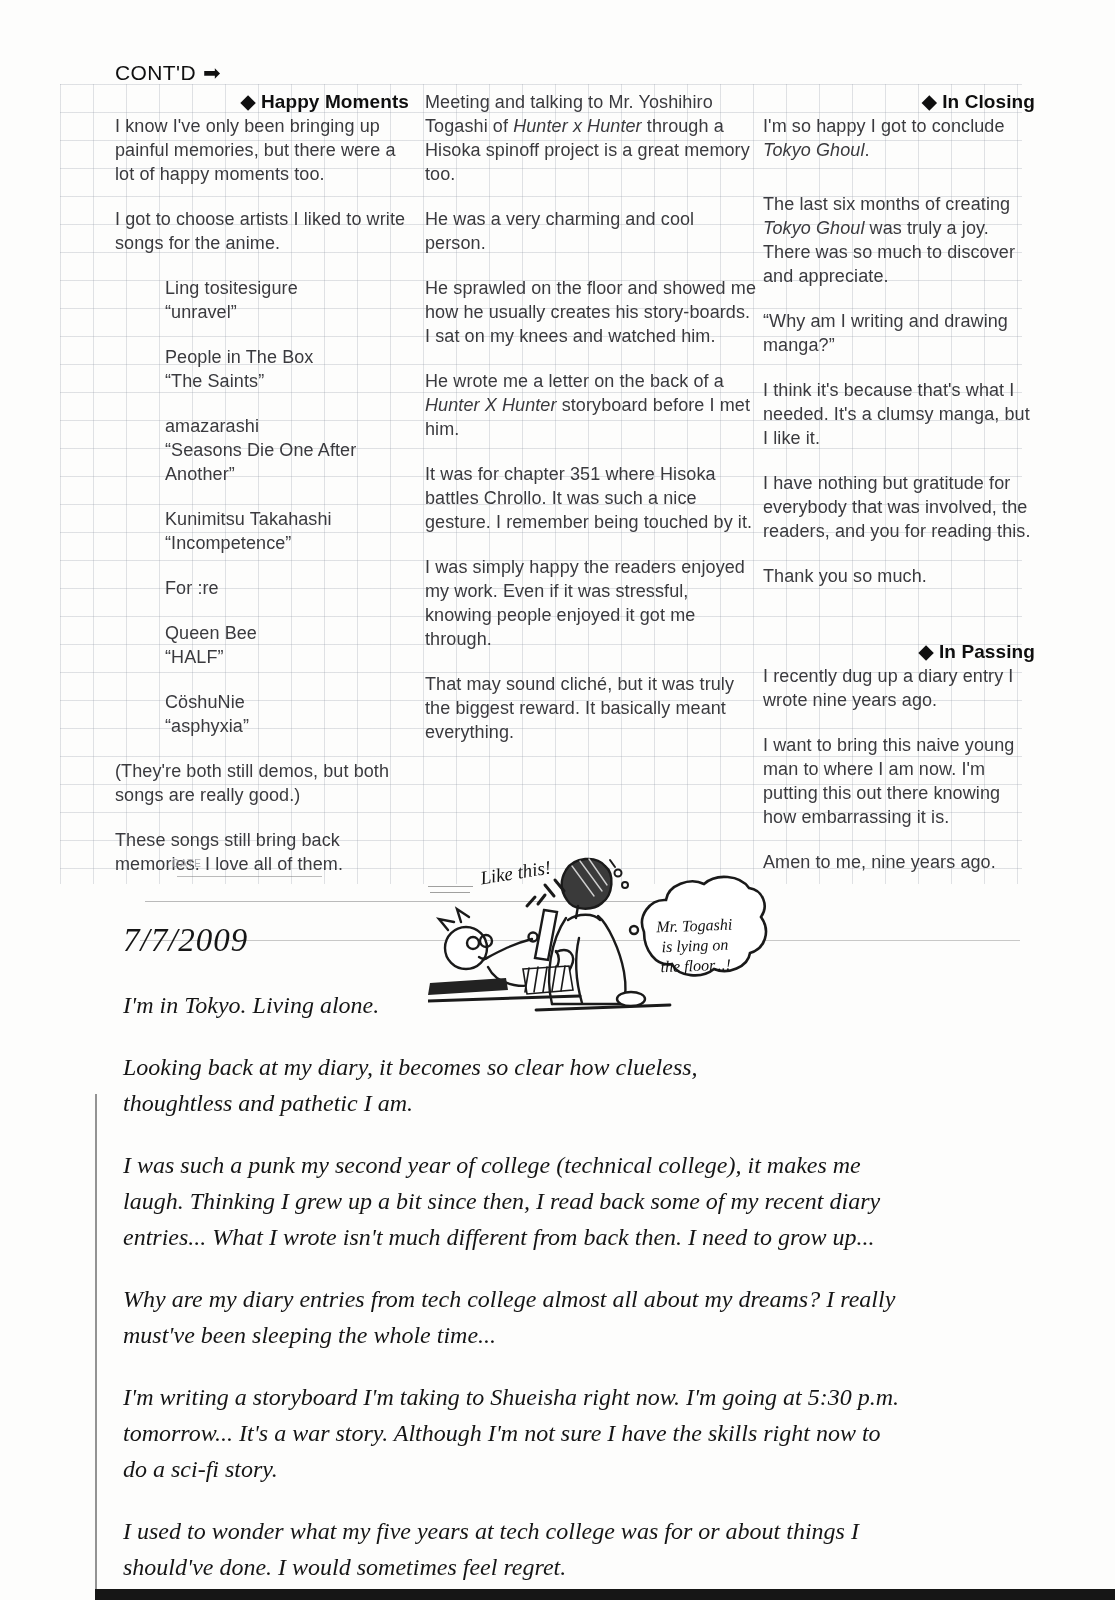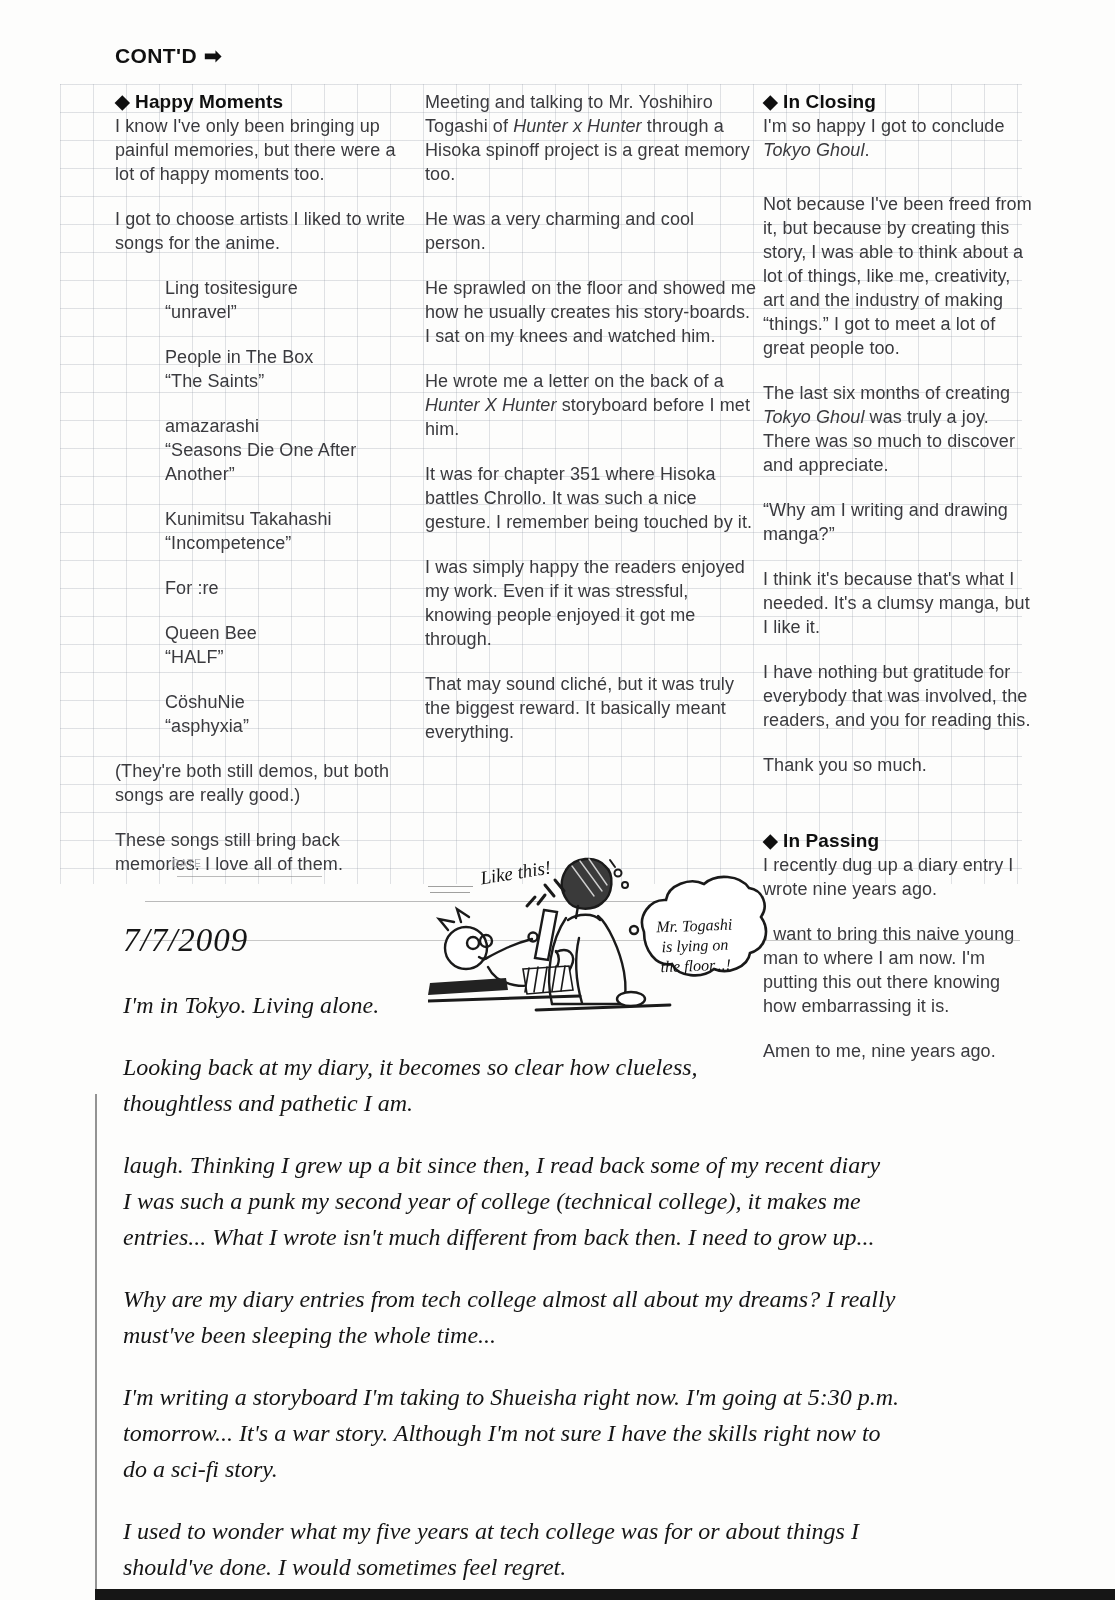--- a/index.html
+++ b/index.html
@@ -4,28 +4,28 @@
 <style>
   html,body{margin:0;padding:0;background:#fff;}
   #page{position:relative;width:1115px;height:1600px;background:#fdfdfc;overflow:hidden;}
 
   
   .grid-layer{position:absolute;left:60px;top:84px;width:962px;height:800px;
     background-image:
       repeating-linear-gradient(to right, rgba(145,152,165,.28) 0 1px, transparent 1px 33px),
       repeating-linear-gradient(to bottom, rgba(145,152,165,.28) 0 1px, transparent 1px 28px);}
 
-  .contd{position:absolute;left:115px;top:44px;font-family:"Liberation Sans",sans-serif;
-    font-weight:700;font-size:21px;color:#101010;letter-spacing:.4px;}
+  .contd{position:absolute;left:115px;top:61px;font-family:"Liberation Sans",sans-serif;
+    font-weight:400;font-size:21px;color:#101010;letter-spacing:.4px;}
   .contd .arrow{margin-left:7px;}
 
   .printed{font-family:"Liberation Sans",sans-serif;font-size:18px;line-height:24px;
     color:#3a3a3e;letter-spacing:.1px;}
   .printed p{margin:0 0 21px;}
-  .printed p.sec-heading{margin-bottom:0;font-weight:700;color:#0f0f0f;font-size:19px;}
+  .printed p.sec-heading{margin-bottom:0;font-weight:700;color:#0f0f0f;font-size:19px;text-align:right;}
   .printed em{font-style:italic;}
   .gap-lg{margin-bottom:30px !important;}
   .gap-xl{margin-bottom:52px !important;}
 
   #col1{position:absolute;left:115px;top:90px;width:294px;}
   #col2{position:absolute;left:425px;top:90px;width:334px;}
   #col3{position:absolute;left:763px;top:90px;width:272px;}
   .songs{padding-left:50px;}
 
   
@@ -82,21 +82,20 @@
     <p>He sprawled on the floor and showed me how he usually creates his story-boards. I sat on my knees and watched him.</p>
     <p><span>He wrote me a letter on the back of a </span><em>Hunter X Hunter</em><span> storyboard before I met him.</span></p>
     <p>It was for chapter 351 where Hisoka battles Chrollo. It was such a nice gesture. I remember being touched by it.</p>
     <p>I was simply happy the readers enjoyed my work. Even if it was stressful, knowing people enjoyed it got me through.</p>
     <p>That may sound cliché, but it was truly the biggest reward. It basically meant everything.</p>
   </div>
 
   <div id="col3" class="printed">
     <p class="sec-heading"><span>◆</span> <span>In Closing</span></p>
     <p class="gap-lg"><span>I'm so happy I got to conclude </span><em>Tokyo Ghoul</em><span>.</span></p>
-    <p>Not because I've been freed from it, but because by creating this story, I was able to think about a lot of things, like me, creativity, art and the industry of making “things.” I got to meet a lot of great people too.</p>
     <p><span>The last six months of creating </span><em>Tokyo Ghoul</em><span> was truly a joy. There was so much to discover and appreciate.</span></p>
     <p>“Why am I writing and drawing manga?”</p>
     <p>I think it's because that's what I needed. It's a clumsy manga, but I like it.</p>
     <p>I have nothing but gratitude for everybody that was involved, the readers, and you for reading this.</p>
     <p class="gap-xl">Thank you so much.</p>
     <p class="sec-heading"><span>◆</span> <span>In Passing</span></p>
     <p>I recently dug up a diary entry I wrote nine years ago.</p>
     <p>I want to bring this naive young man to where I am now. I'm putting this out there knowing how embarrassing it is.</p>
     <p>Amen to me, nine years ago.</p>
   </div>
@@ -182,22 +181,22 @@
   <div class="diary hand">
     <div class="diary-date">7/7/2009</div>
     <div class="dp">
       <div>I'm in Tokyo. Living alone.</div>
     </div>
     <div class="dp">
       <div>Looking back at my diary, it becomes so clear how clueless,</div>
       <div>thoughtless and pathetic I am.</div>
     </div>
     <div class="dp">
+      <div>I was such a punk my second year of college (technical college), it makes me</div>
       <div>laugh. Thinking I grew up a bit since then, I read back some of my recent diary</div>
-      <div>I was such a punk my second year of college (technical college), it makes me</div>
       <div>entries... What I wrote isn't much different from back then. I need to grow up...</div>
     </div>
     <div class="dp">
       <div>Why are my diary entries from tech college almost all about my dreams? I really</div>
       <div>must've been sleeping the whole time...</div>
     </div>
     <div class="dp">
       <div>I'm writing a storyboard I'm taking to Shueisha right now. I'm going at 5:30 p.m.</div>
       <div>tomorrow... It's a war story. Although I'm not sure I have the skills right now to</div>
       <div>do a sci-fi story.</div>

